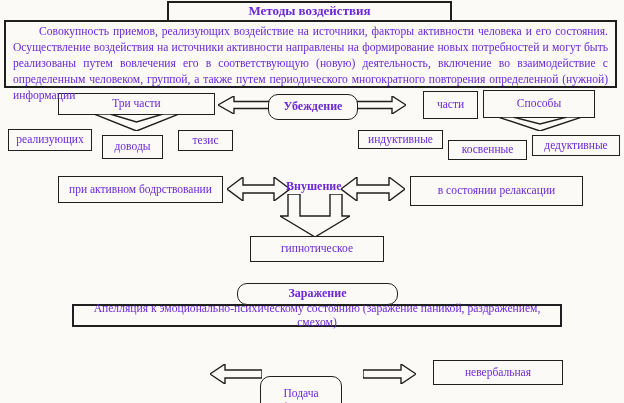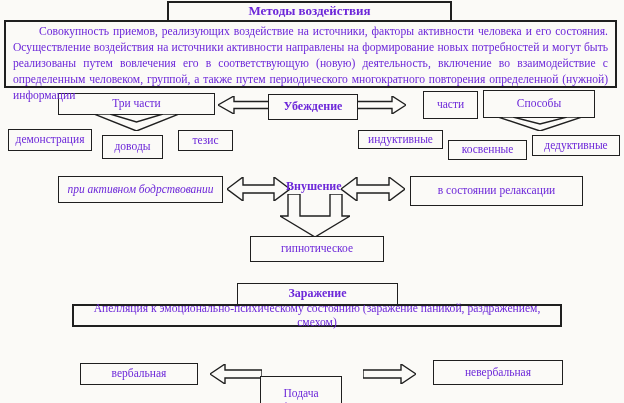--- a/index.html
+++ b/index.html
@@ -13,21 +13,21 @@
     font-size:11.5px;line-height:1.15;box-sizing:border-box;
   }
   .bold{font-weight:bold;}
   .title-box{border-width:2px;font-size:13px;z-index:3;}
   .para-box{
     border-width:2px;display:block;text-align:justify;
     font-size:11.6px;line-height:16.1px;padding:2px 7px 12px 7px;z-index:2;
   }
   .para-box p{margin:0;text-indent:26px;}
   .wide-box{border-width:2px;z-index:1;font-size:11.6px;}
-  .hdr{z-index:2;}
+  .hdr{z-index:2;border-radius:10px;}
   .arrow{position:absolute;z-index:0;}
   .arrow polygon{fill:#fbfaf7;stroke:#1f1f1f;stroke-width:1.4;stroke-linejoin:miter;}
   .freelabel{
     position:absolute;font-weight:bold;font-size:12px;z-index:2;
   }
 </style>
 </head>
 <body>
 
 <div class="page">
@@ -51,33 +51,33 @@
   </svg>
 
   <div class="box" style="left:423px;top:91px;width:55px;height:28px;">части</div>
 
   <div class="box" style="left:483px;top:90px;width:112px;height:28px;">Способы</div>
 
   <svg class="arrow" style="left:94px;top:114px;" width="85" height="17">
     <polygon points="0,0 42.5,17 85,0 69,0 42.5,8 16,0"></polygon>
   </svg>
 
-  <div class="box" style="left:8px;top:129px;width:84px;height:22px;">демонстрация</div>
+  <div class="box" style="left:8px;top:129px;width:84px;height:22px;">реализующих</div>
   <div class="box" style="left:102px;top:135px;width:61px;height:24px;">доводы</div>
   <div class="box" style="left:178px;top:130px;width:55px;height:21px;">тезис</div>
 
   <svg class="arrow" style="left:498px;top:117px;" width="84" height="14">
     <polygon points="0,0 42,14 84,0 69,0 42,7 15,0"></polygon>
   </svg>
 
   <div class="box" style="left:358px;top:130px;width:85px;height:19px;">индуктивные</div>
   <div class="box" style="left:448px;top:140px;width:79px;height:20px;">косвенные</div>
   <div class="box" style="left:532px;top:135px;width:88px;height:21px;">дедуктивные</div>
 
-  <div class="box" style="left:58px;top:176px;width:165px;height:27px;font-style:italic;">при активном бодрствовании</div>
+  <div class="box" style="left:58px;top:176px;width:165px;height:27px;">при активном бодрствовании</div>
 
   <svg class="arrow" style="left:227px;top:177px;" width="63" height="24">
     <polygon points="0,12 16,0 16,8 47,8 47,0 63,12 47,24 47,16 16,16 16,24"></polygon>
   </svg>
 
   <div class="freelabel" style="left:286px;top:179px;width:58px;">Внушение</div>
 
   <svg class="arrow" style="left:341px;top:177px;" width="64" height="24">
     <polygon points="0,12 16,0 16,8 48,8 48,0 64,12 48,24 48,16 16,16 16,24"></polygon>
   </svg>
@@ -87,21 +87,20 @@
   <svg class="arrow" style="left:280px;top:194px;" width="70" height="43">
     <polygon points="8,0 8,22 0,22 35,43 70,22 62,22 62,0 50,0 50,22 20,22 20,0"></polygon>
   </svg>
 
   <div class="box" style="left:250px;top:236px;width:134px;height:26px;">гипнотическое</div>
 
   <div class="box bold hdr" style="left:237px;top:283px;width:161px;height:22px;font-size:12px;">Заражение</div>
 
   <div class="box wide-box" style="left:72px;top:304px;width:490px;height:23px;">Апелляция к эмоционально-психическому состоянию (заражение паникой, раздражением, смехом)</div>
 
-  <div class="box" style="left:80px;top:363px;width:118px;height:22px;">вербальная</div>
 
   <svg class="arrow" style="left:210px;top:364px;" width="52" height="20">
     <polygon points="52,6 15,6 15,0 0,10 15,20 15,14 52,14"></polygon>
   </svg>
 
   <div class="box hdr" style="left:260px;top:348px;width:82px;height:49px;padding:17px 14px;margin-top:28px;">Подача информации</div>
 
   <svg class="arrow" style="left:363px;top:364px;" width="53" height="20">
     <polygon points="0,6 38,6 38,0 53,10 38,20 38,14 0,14"></polygon>
   </svg>

